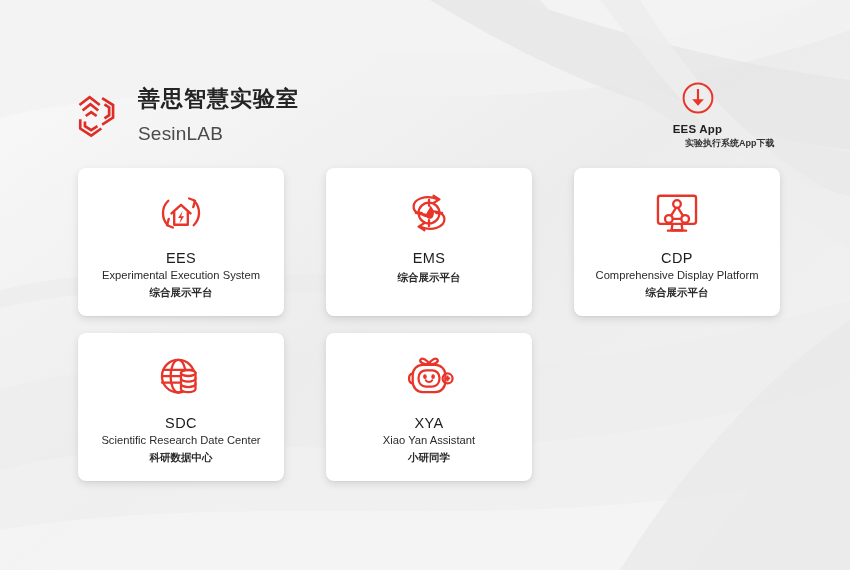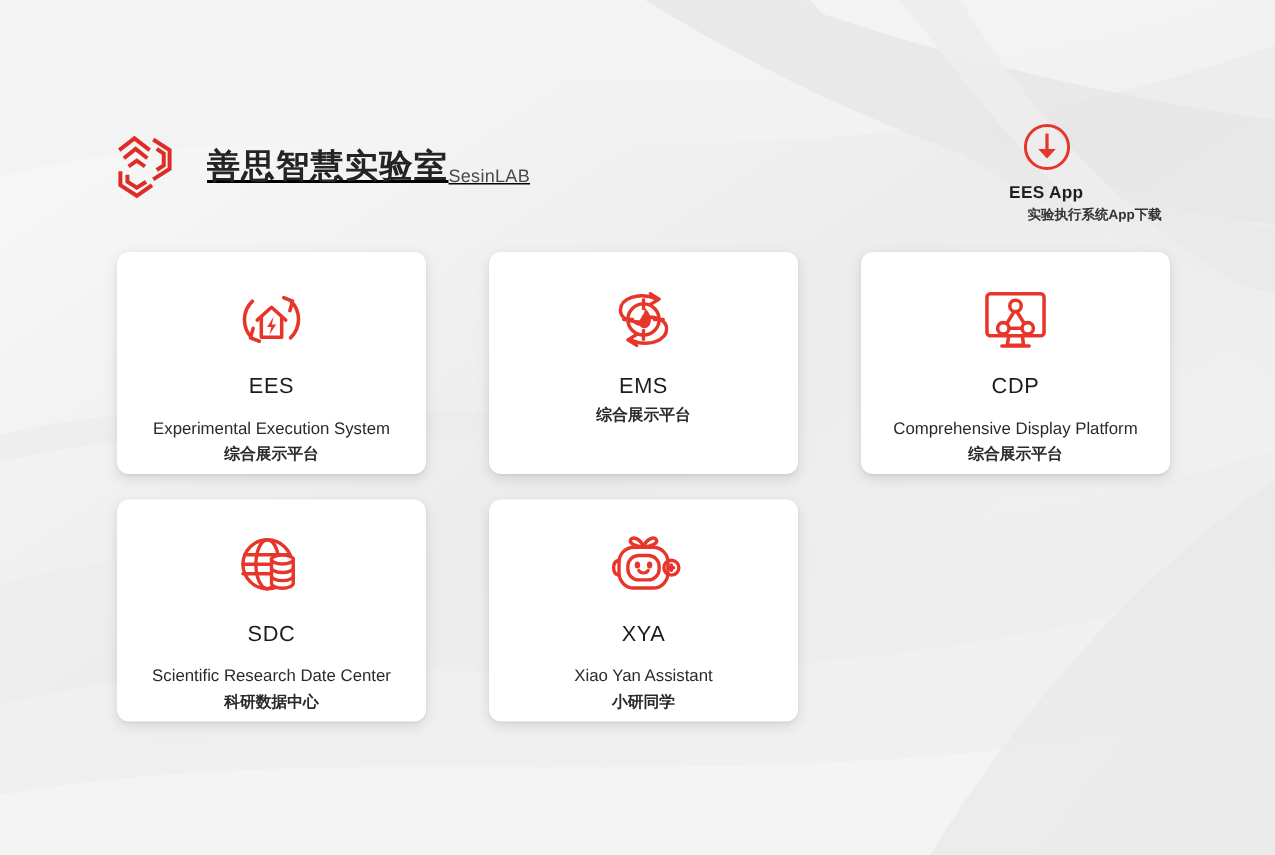--- a/index.html
+++ b/index.html
@@ -38,30 +38,30 @@
     top: 86px;
     display: flex;
     align-items: center;
     gap: 14px;
   }
   .logo-mark {
     width: 50px;
     height: 50px;
     flex: 0 0 50px;
   }
-  .brand-text { display: flex; flex-direction: row; justify-content: flex-end; text-decoration: underline; }
+  .brand-text { display: flex; flex-direction: column; justify-content: flex-end; }
   .brand-cn {
     font-size: 22px;
     font-weight: 700;
     color: #242424;
     letter-spacing: 1px;
     line-height: 1.15;
   }
   .brand-en {
-    font-size: 12px;
+    font-size: 19px;
     color: #4a4a4a;
     letter-spacing: .2px;
     margin-top: 12px;
   }
 
   
   .appdl {
     position: absolute;
     left: 645px;
     top: 80px;
@@ -119,21 +119,21 @@
   .card .card-code {
     font-size: 14.5px;
     font-weight: 400;
     color: #1d1d1d;
     letter-spacing: .4px;
     line-height: 1.2;
   }
   .card .card-en {
     font-size: 11.2px;
     color: #2a2a2a;
-    margin-top: 12px;
+    margin-top: 1px;
     line-height: 1.25;
     white-space: nowrap;
   }
   .card .card-cn {
     font-size: 10.5px;
     font-weight: 700;
     color: #2a2a2a;
     margin-top: 4px;
     line-height: 1.25;
   }

